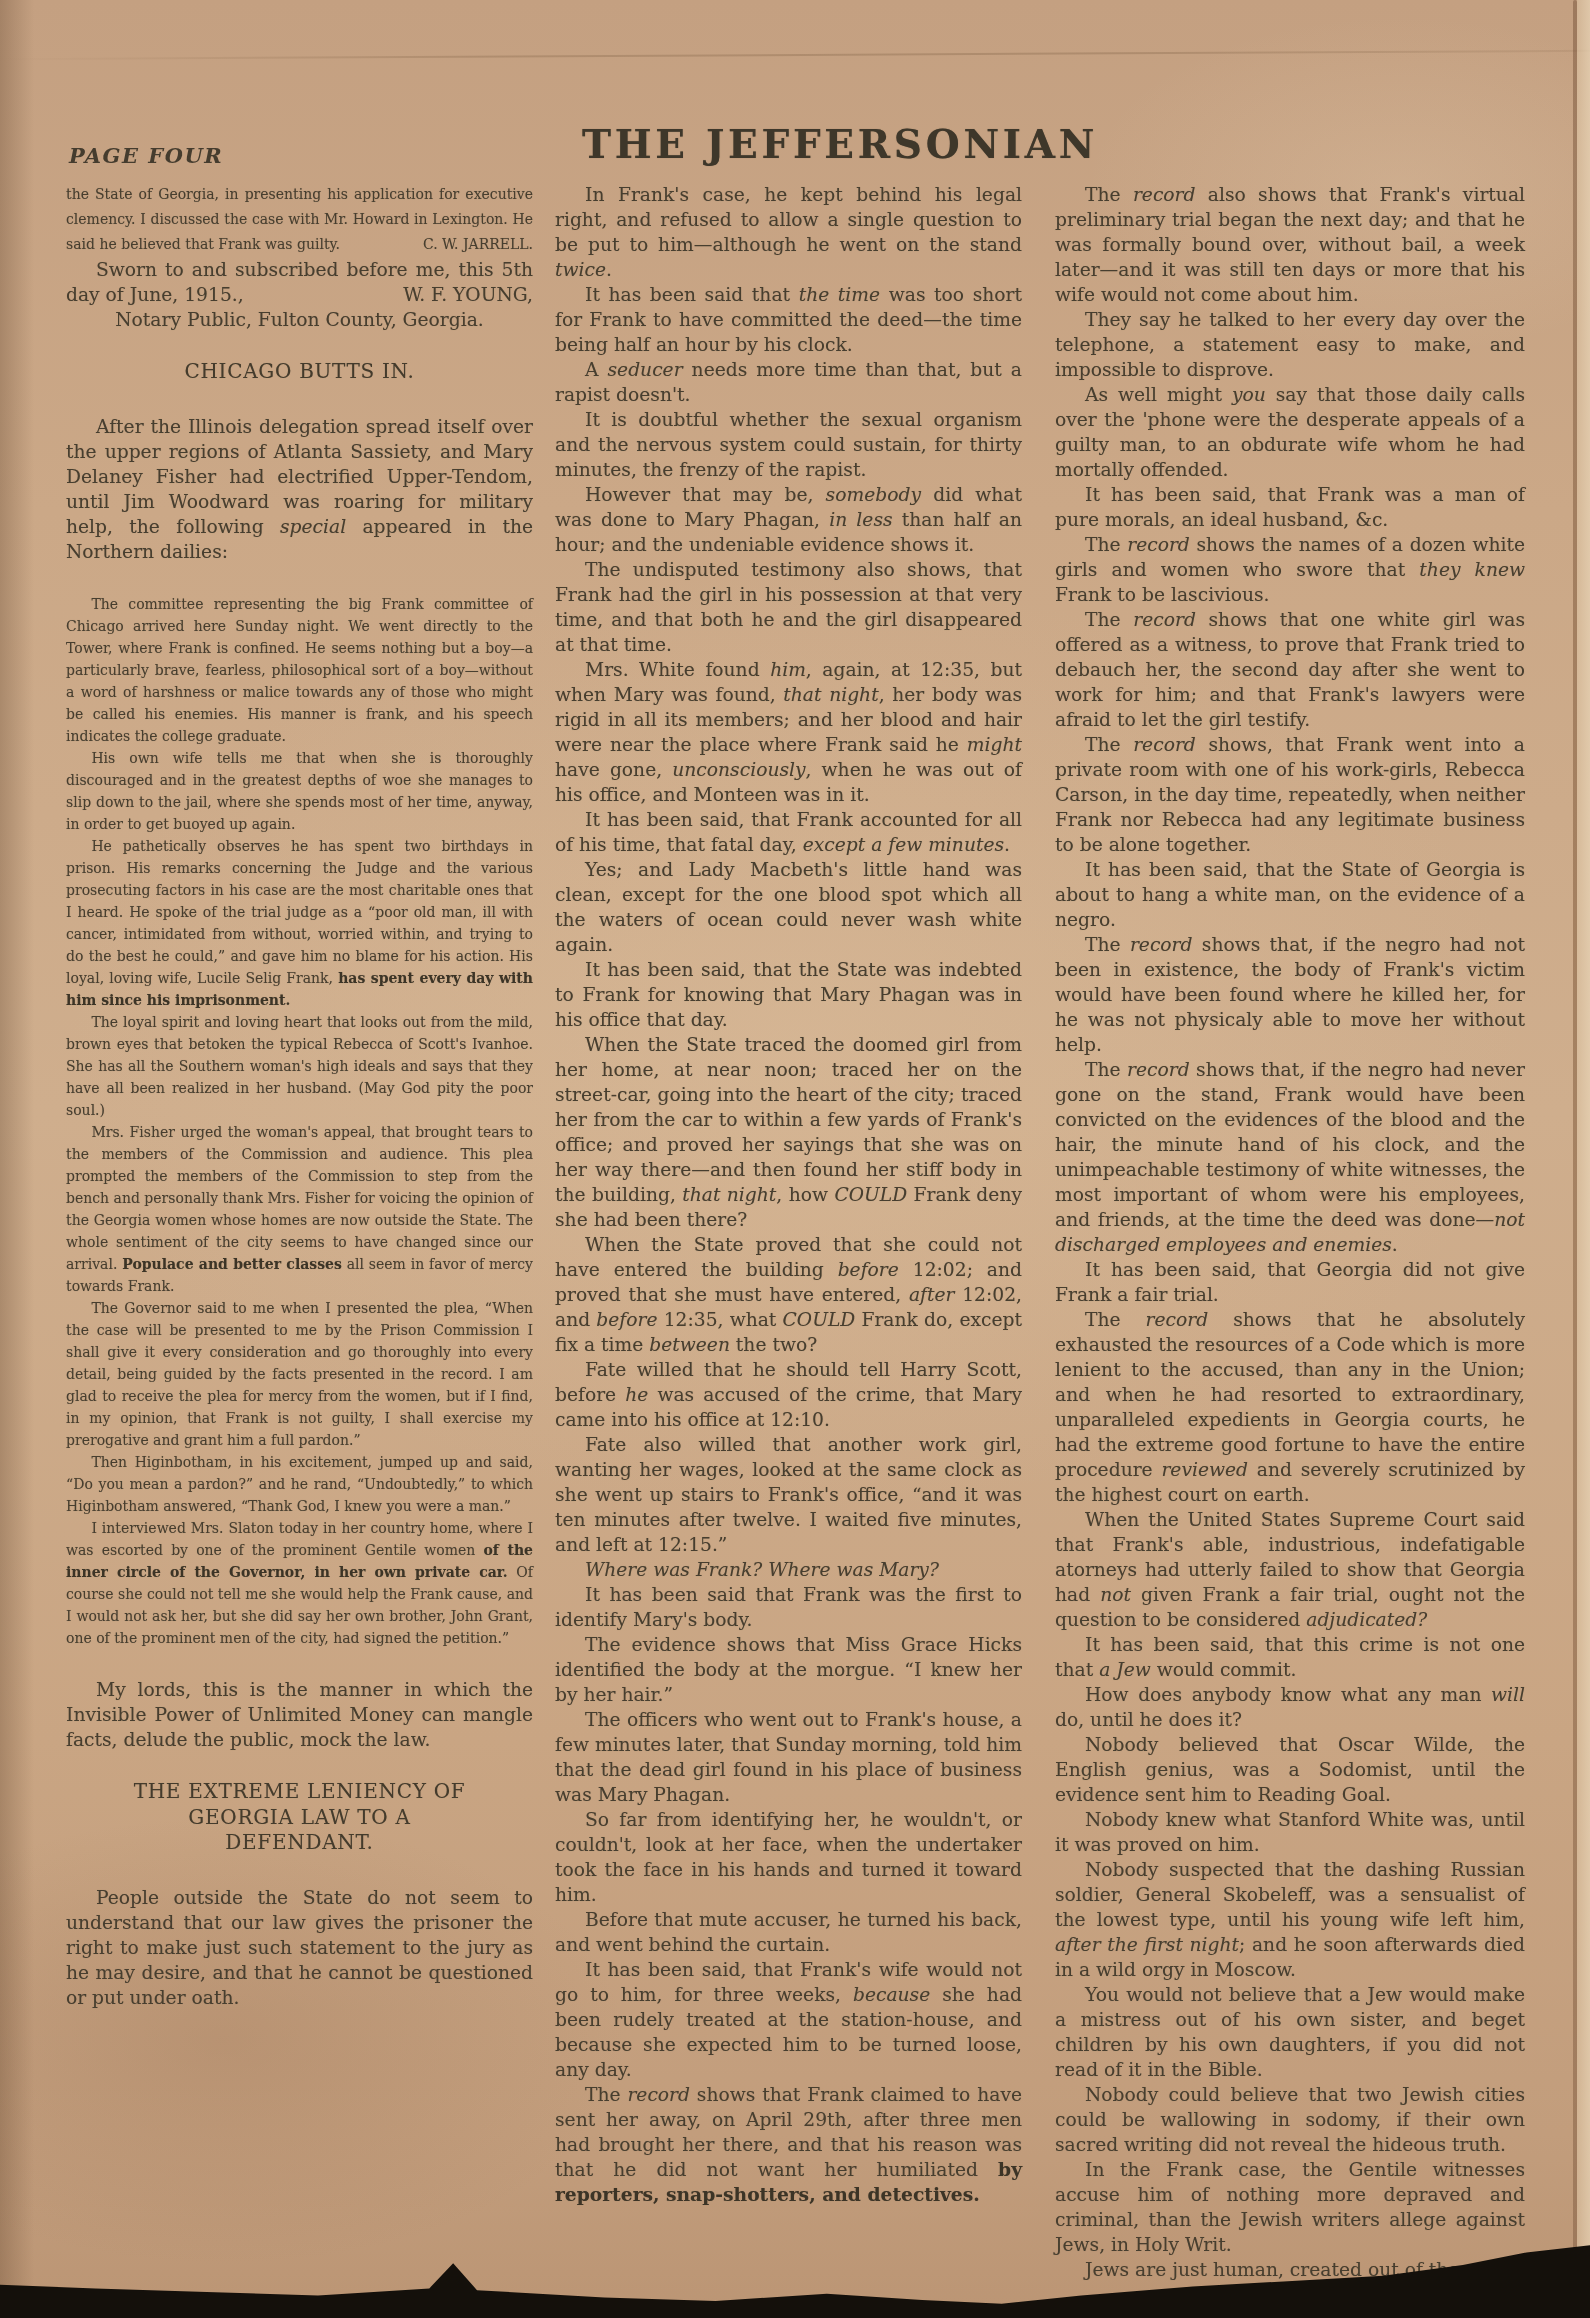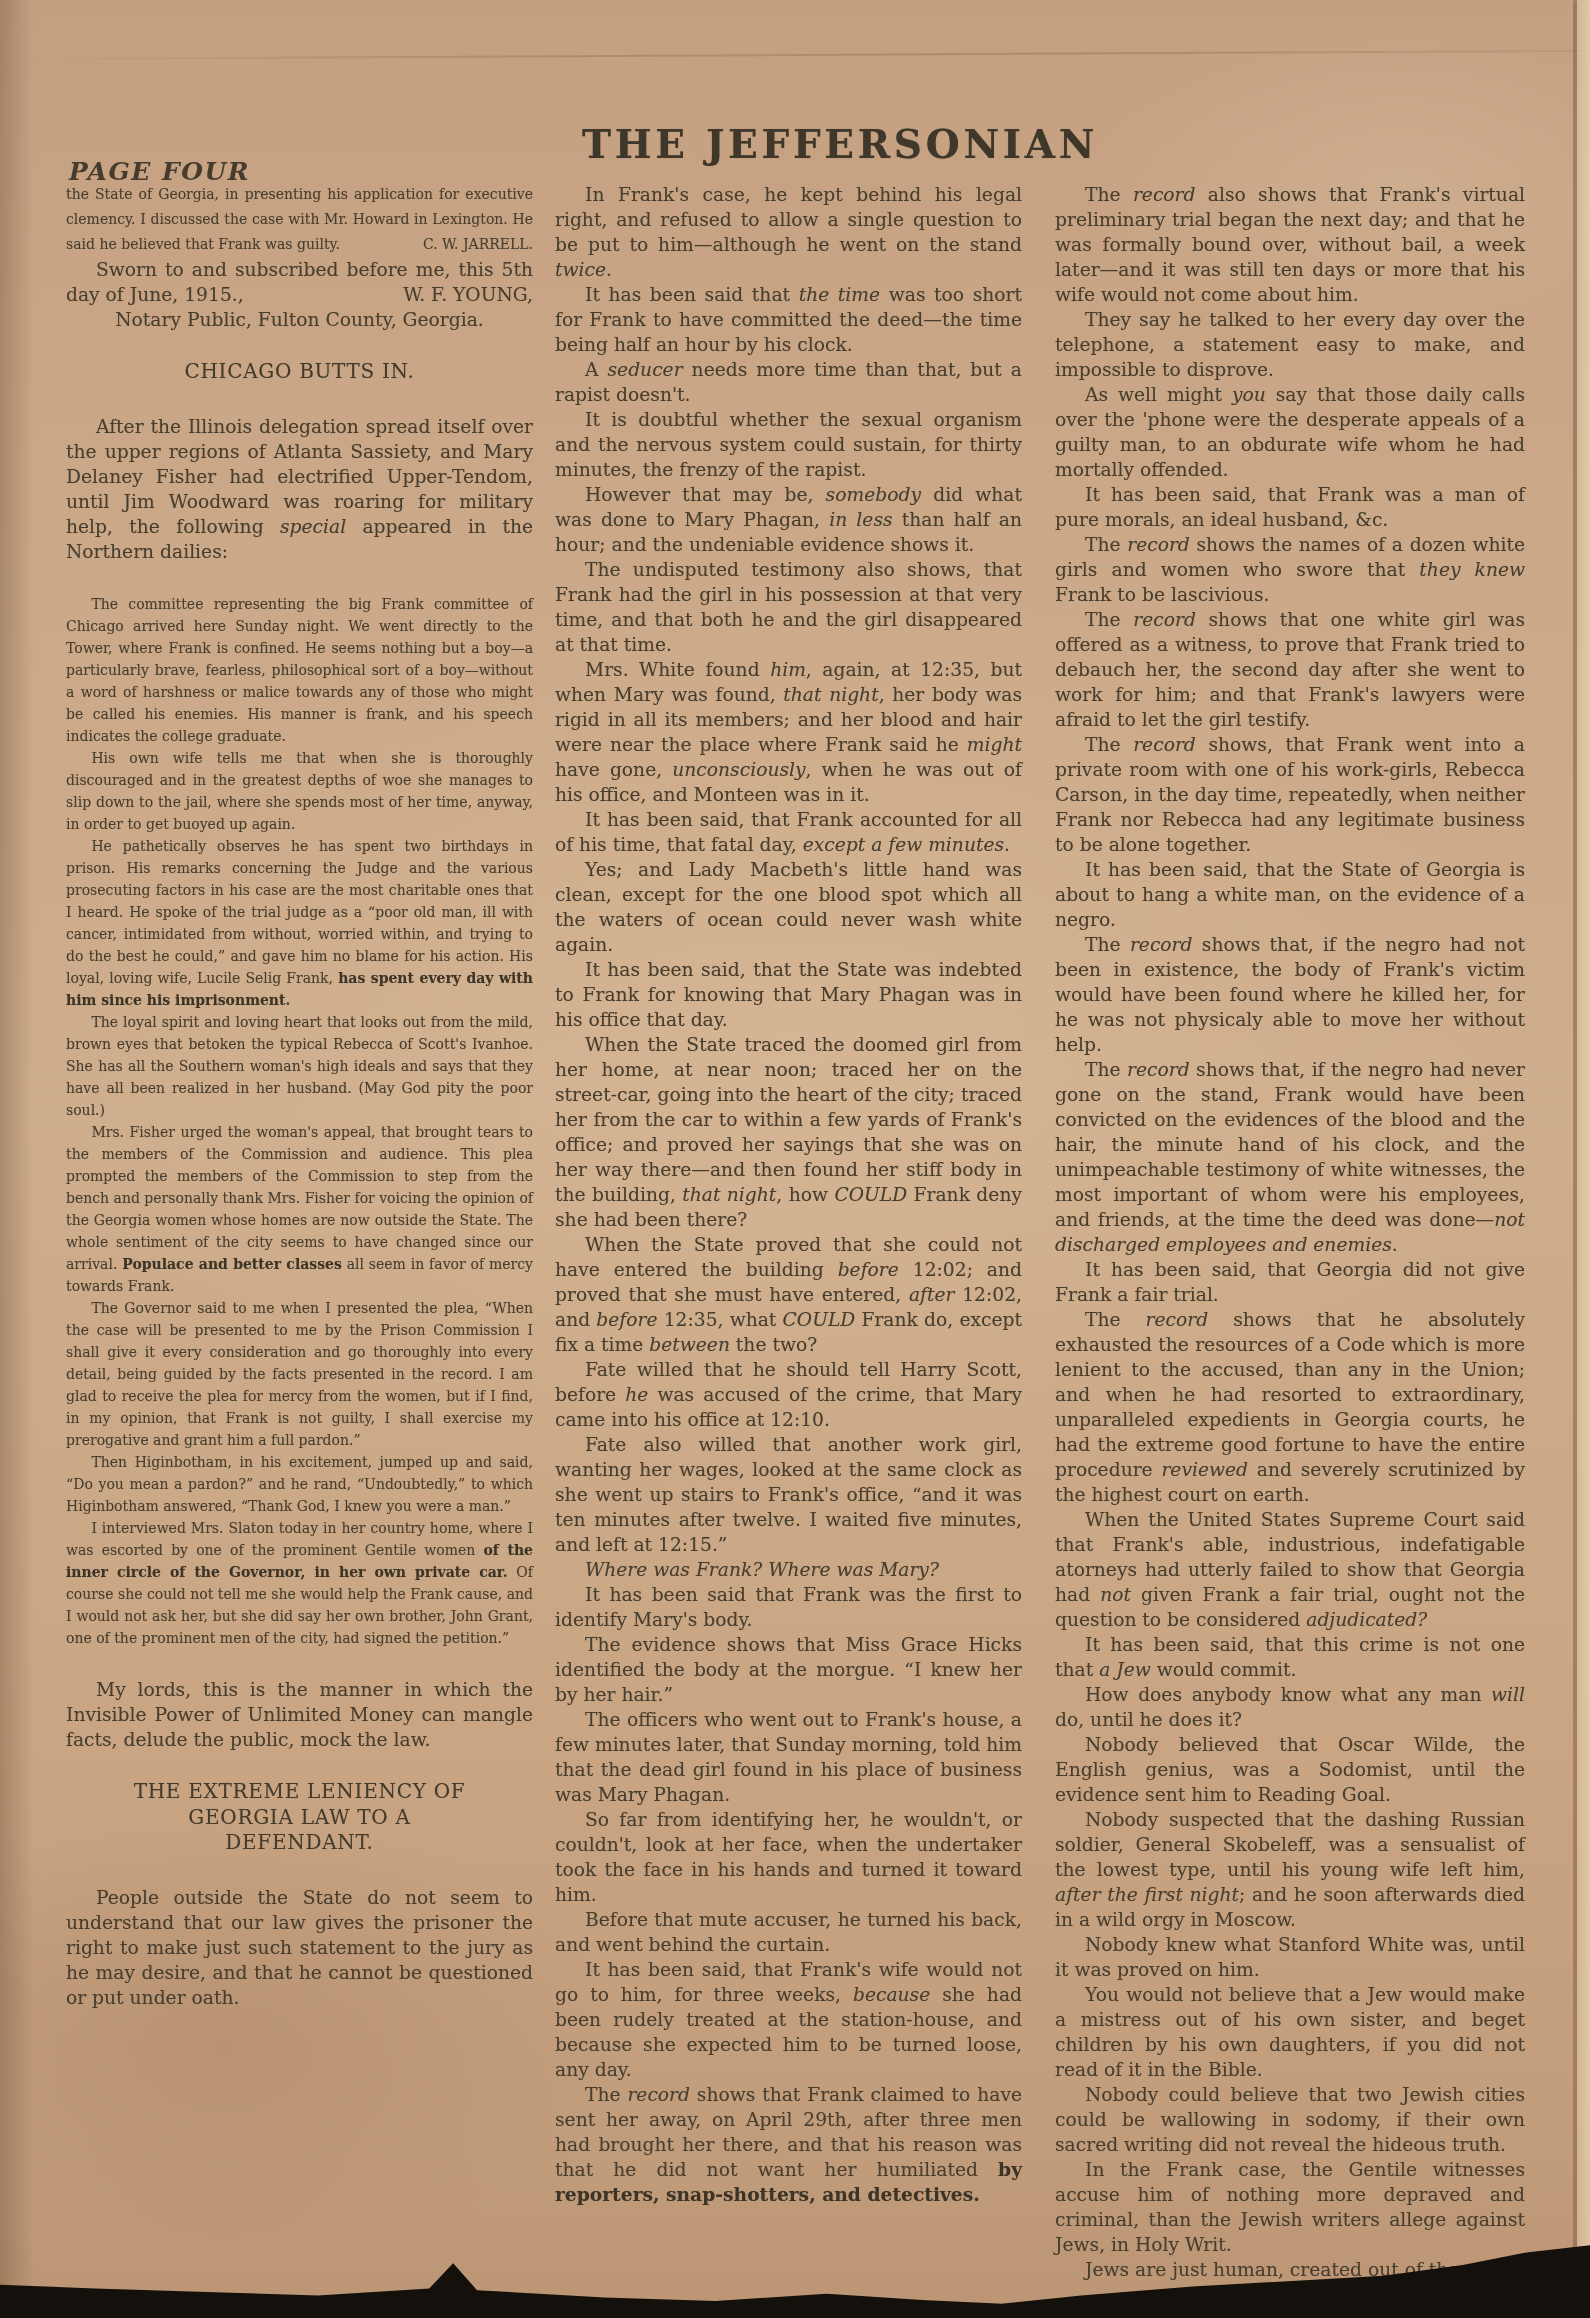--- a/index.html
+++ b/index.html
@@ -34,22 +34,22 @@
     position:absolute;right:0;top:0;width:12.7px;height:100%;
     background:linear-gradient(90deg,rgba(222,198,166,.55),rgba(232,212,182,.75));
   }
   .torn-bottom{
     position:absolute;left:0;bottom:0;width:100%;height:90px;
     background:#14100b;
     clip-path:polygon(0 62%,6% 66%,13% 70%,20% 74%,27% 66%,28.5% 38%,30% 68%,38% 76%,45% 80%,52% 72%,58% 79%,63% 83%,68% 74%,75% 64%,81% 58%,87% 52%,92% 40%,96% 26%,100% 18%,100% 100%,0 100%);
   }
   .header{position:absolute;top:112px;left:0;width:100%;height:82px;}
   .page-label{
-    position:absolute;left:69px;top:45px;
-    font-size:25px;font-style:italic;font-weight:bold;color:#453c2e;
+    position:absolute;left:69px;top:31px;
+    font-size:21px;font-style:italic;font-weight:bold;color:#453c2e;
     letter-spacing:1.5px;
   }
   .masthead{
     position:absolute;left:0;top:9px;width:100%;text-align:center;
     font-size:39px;font-weight:bold;color:#3e372a;letter-spacing:3.7px;
     text-shadow:0 0 0.7px rgba(62,55,42,.6);
     margin-left:45px;
   }
   .col{
     position:absolute;top:182px;color:#473e2f;
@@ -136,22 +136,22 @@
       <div class="blk p">The <i>record</i> shows, that Frank went into a private room with one of his work-girls, Rebecca Carson, in the day time, repeatedly, when neither Frank nor Rebecca had any legitimate business to be alone together.</div>
       <div class="blk p">It has been said, that the State of Georgia is about to hang a white man, on the evidence of a negro.</div>
       <div class="blk p">The <i>record</i> shows that, if the negro had not been in existence, the body of Frank's victim would have been found where he killed her, for he was not physicaly able to move her without help.</div>
       <div class="blk p">The <i>record</i> shows that, if the negro had never gone on the stand, Frank would have been convicted on the evidences of the blood and the hair, the minute hand of his clock, and the unimpeachable testimony of white witnesses, the most important of whom were his employees, and friends, at the time the deed was done—<i>not discharged employees and enemies</i>.</div>
       <div class="blk p">It has been said, that Georgia did not give Frank a fair trial.</div>
       <div class="blk p">The <i>record</i> shows that he absolutely exhausted the resources of a Code which is more lenient to the accused, than any in the Union; and when he had resorted to extraordinary, unparalleled expedients in Georgia courts, he had the extreme good fortune to have the entire procedure <i>reviewed</i> and severely scrutinized by the highest court on earth.</div>
       <div class="blk p">When the United States Supreme Court said that Frank's able, industrious, indefatigable atorneys had utterly failed to show that Georgia had <i>not</i> given Frank a fair trial, ought not the question to be considered <i>adjudicated?</i></div>
       <div class="blk p">It has been said, that this crime is not one that <i>a Jew</i> would commit.</div>
       <div class="blk p">How does anybody know what any man <i>will</i> do, until he does it?</div>
       <div class="blk p">Nobody believed that Oscar Wilde, the English genius, was a Sodomist, until the evidence sent him to Reading Goal.</div>
+      <div class="blk p">Nobody knew what Stanford White was, until it was proved on him.</div>
       <div class="blk p">Nobody suspected that the dashing Russian soldier, General Skobeleff, was a sensualist of the lowest type, until his young wife left him, <i>after the first night</i>; and he soon afterwards died in a wild orgy in Moscow.</div>
-      <div class="blk p">Nobody knew what Stanford White was, until it was proved on him.</div>
       <div class="blk p">You would not believe that a Jew would make a mistress out of his own sister, and beget children by his own daughters, if you did not read of it in the Bible.</div>
       <div class="blk p">Nobody could believe that two Jewish cities could be wallowing in sodomy, if their own sacred writing did not reveal the hideous truth.</div>
       <div class="blk p">In the Frank case, the Gentile witnesses accuse him of nothing more depraved and criminal, than the Jewish writers allege against Jews, in Holy Writ.</div>
       <div class="blk p">Jews are just human, created out of the</div>
     </div>
 
   <div class="right-strip"></div>
   <div class="right-crease"></div>
   <div class="torn-bottom"></div>
 </div>

